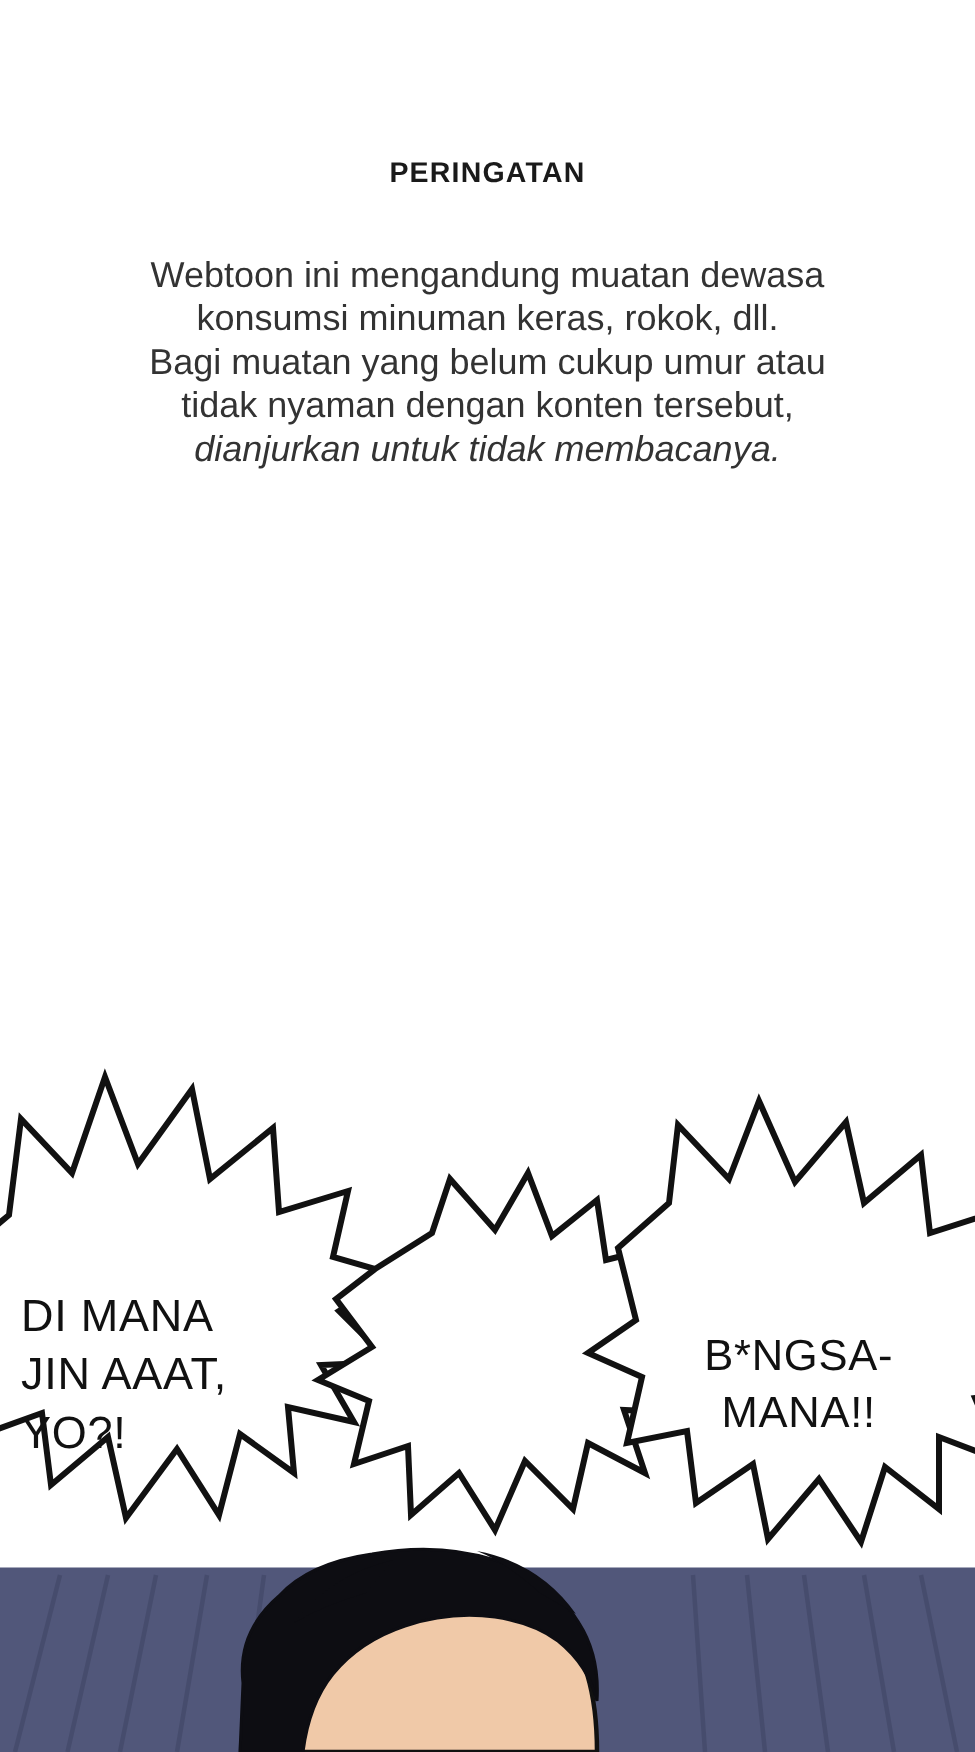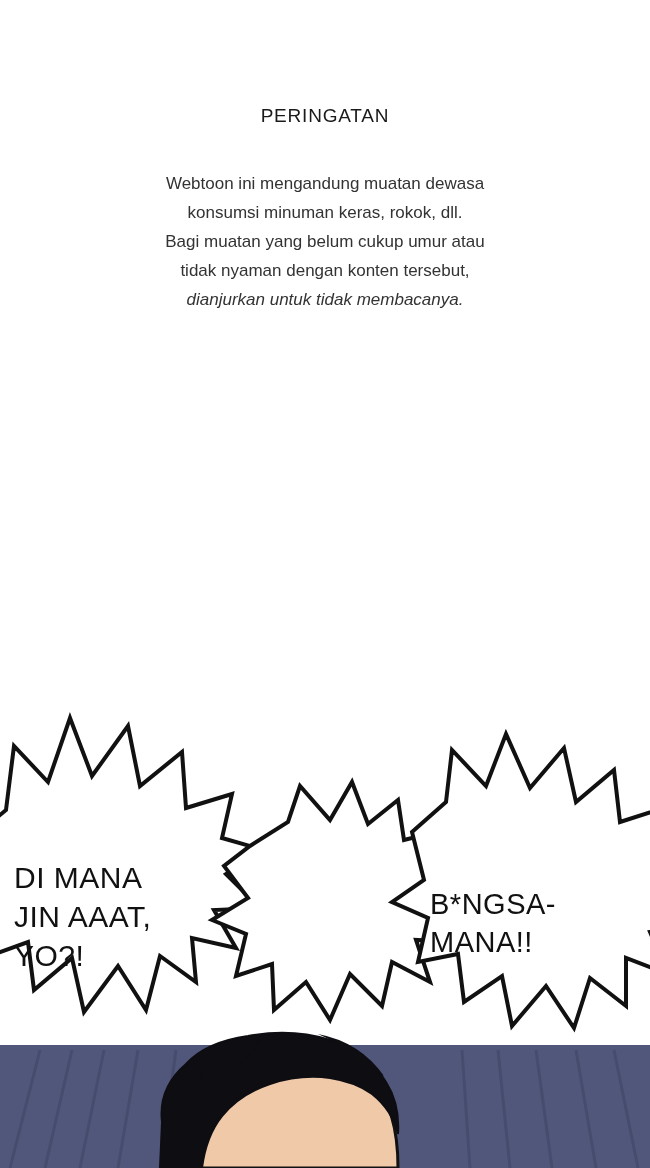--- a/index.html
+++ b/index.html
@@ -19,27 +19,27 @@
   
   .warning-block {
     position: absolute;
     left: 0;
     top: 105px;
     width: 650px;
     text-align: center;
   }
   .warning-title {
     font-size: 19px;
-    font-weight: normal;
+    font-weight: bold;
     letter-spacing: 0.8px;
     color: #1a1a1a;
     margin: 0 0 42px 0;
   }
   .warning-lines {
-    font-size: 17px;
+    font-size: 24px;
     line-height: 29px;
     color: #333333;
   }
   .warning-lines .line {
     display: block;
   }
   .warning-lines .line.italic {
     font-style: italic;
   }
 
@@ -69,21 +69,21 @@
     left: 14px;
     top: 168px;
     width: 210px;
     font-size: 30px;
     line-height: 39px;
   }
   .balloon-right-text {
     left: 430px;
     top: 195px;
     width: 205px;
-    text-align: left;
+    text-align: center;
     font-size: 29px;
     line-height: 38px;
   }
   .balloon-text .tline { display: block; white-space: nowrap; }
 </style>
 </head>
 <body>
 
 <div class="warning-block">
   <h1 class="warning-title">PERINGATAN</h1>

